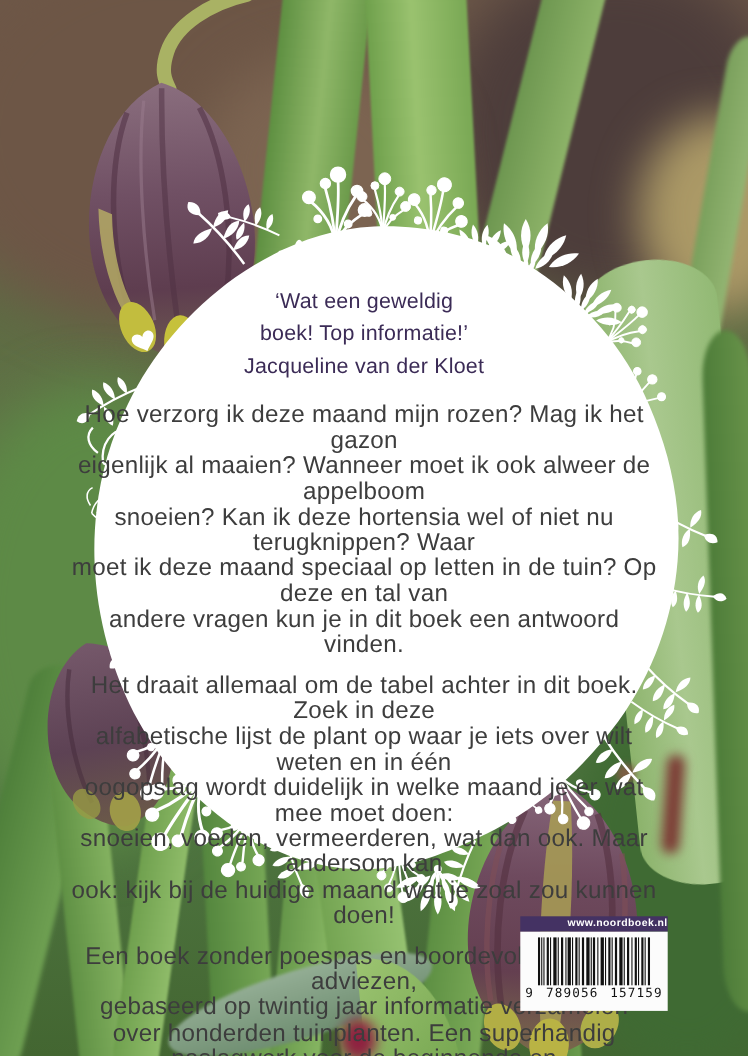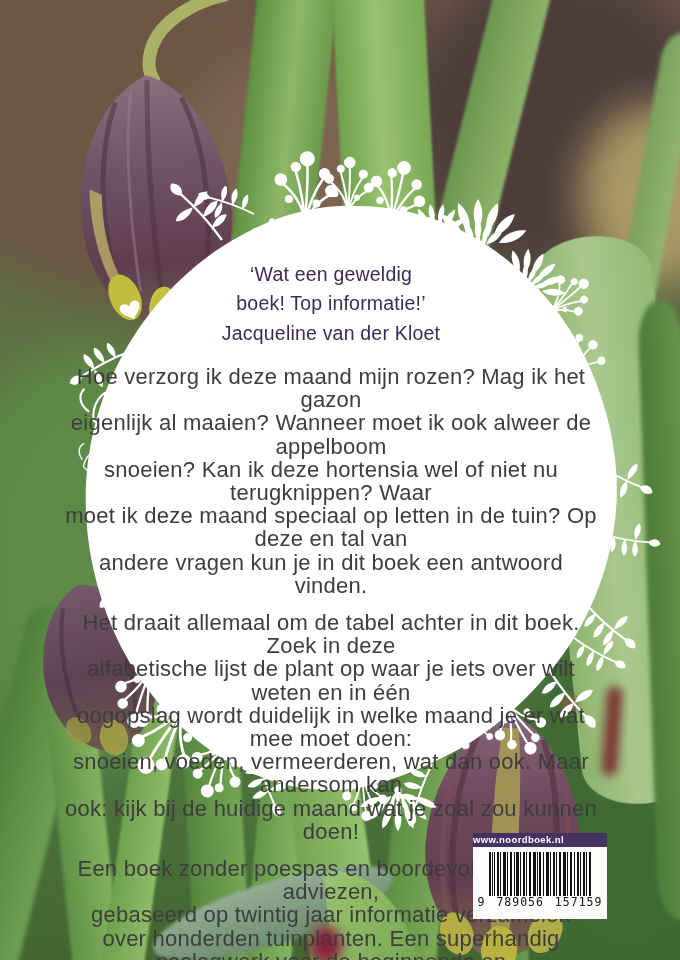--- a/index.html
+++ b/index.html
@@ -14,21 +14,21 @@
   .blurb{position:absolute;left:61px;top:260px;width:540px;text-align:center;}
   .quote{font-size:19.5px;line-height:29px;font-weight:500;color:#3b2b56;
          white-space:pre-line;margin:0 0 1px 0;letter-spacing:.2px;}
   .attrib{font-size:19.5px;line-height:29px;color:#3b2b56;
           margin:0 0 17px 0;letter-spacing:.2px;}
   .para{font-size:22px;line-height:23.2px;color:#3d3d3d;white-space:pre-line;
         margin:0 0 14px 0;letter-spacing:.25px;}
   
   .bcblock{position:absolute;left:473px;top:833px;width:134px;height:86px;}
   .bcbar{height:14px;background:#443263;color:#ffffff;font-size:9.5px;font-weight:bold;
-         letter-spacing:.4px;text-align:left;line-height:14px;}
+         letter-spacing:.4px;text-align:right;line-height:14px;}
   .bcwhite{height:72px;background:#fcfcfc;padding-top:5px;box-sizing:border-box;}
   .bcstripes{display:block;margin:0 auto;}
   .bcdigits{font-family:"DejaVu Sans Mono",monospace;font-size:11.5px;color:#111;
             text-align:center;letter-spacing:1px;margin-top:-1px;word-spacing:3px;}
 </style>
 </head>
 <body>
 
 <div class="stage">
 

